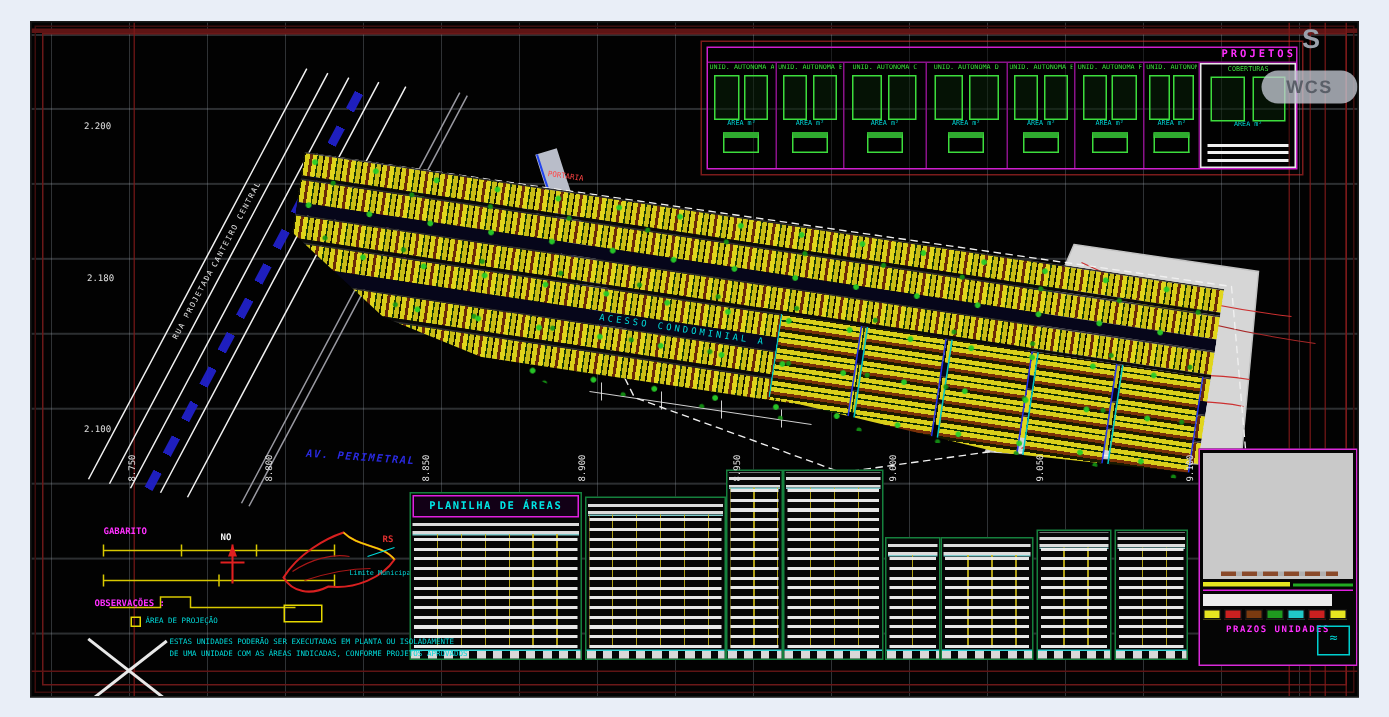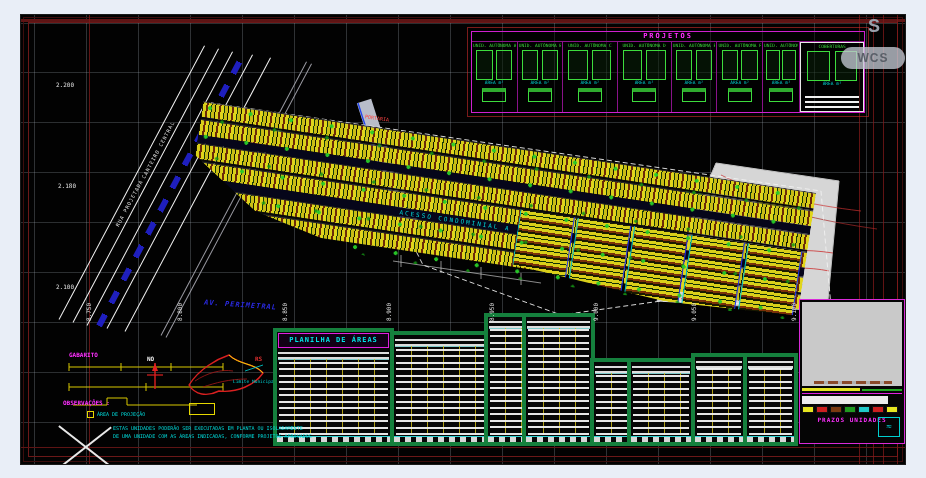--- a/index.html
+++ b/index.html
@@ -49,34 +49,34 @@
   .roadstrip{background:#06061a;position:relative;}
   .roadstrip .rl{position:absolute;left:34%;top:1px;color:#00d9d9;font-size:6px;letter-spacing:2px;white-space:nowrap;}
   .colzone{position:absolute;left:330px;top:60px;width:288px;height:70px;display:flex;
            clip-path:polygon(0 0,100% 0,100% 92%,55% 100%,0 80%);}
   .colzone .col{flex:1 1 auto;margin-right:3px;border-left:1px solid #00c8c8;border-right:1px solid #2233ee;
     background:repeating-linear-gradient(0deg,#d9cf1a 0 3px,#1a1a00 3px 5px,#7a3008 5px 7px,#d9cf1a 7px 10px,#113005 10px 11px);}
   
   .projetos{position:absolute;left:450px;top:16px;width:392px;height:80px;border:1px solid #cf1fcf;
             background:rgba(0,0,0,.4);outline:1px solid rgba(205,45,45,.6);outline-offset:3px;
             display:flex;flex-direction:column;}
-  .pj-title{height:9px;text-align:center;color:#ff30ff;font-size:7px;font-weight:bold;letter-spacing:2px;line-height:9px;}
+  .pj-title{height:9px;text-align:right;color:#ff30ff;font-size:7px;font-weight:bold;letter-spacing:2px;line-height:9px;}
   .pj-row{flex:1;display:flex;border-top:1px solid #8a128a;}
   .pp{position:relative;border-right:1px solid #8a128a;overflow:hidden;padding:1px;}
   .pp.white{border:1px solid #e8e8e8;}
   .pp .lb{color:#3ddc3d;font-size:4.5px;line-height:5px;white-space:nowrap;overflow:hidden;text-align:center;}
   .pp .shapes{display:flex;justify-content:space-evenly;margin-top:2px;height:30px;}
   .pp .bx{width:34%;border:1px solid #3ddc3d;background:rgba(20,70,20,.25);}
   .pp .cap{color:#00cfcf;font-size:4.5px;line-height:5px;text-align:center;overflow:hidden;white-space:nowrap;}
   .pp .roofline{margin:3px auto 0;width:22px;height:9px;border:1px solid #3ddc3d;border-top-width:4px;
                 border-top-color:#2faa2f;}
   .pp .wnote{position:absolute;bottom:3px;left:4px;right:4px;height:14px;
     background:repeating-linear-gradient(0deg,#f0f0f0 0 2px,transparent 2px 5px);}
   
-  .tbl{position:absolute;border:4px solid #15803d;background:#060606;}
+  .tbl{position:absolute;border:1px solid #15803d;background:#060606;}
   .t1h{height:13px;border:1px solid #e020e0;margin:1px;color:#00e5e5;font-size:7px;font-weight:bold;
        letter-spacing:1px;text-align:center;line-height:13px;background:#120016;overflow:hidden;white-space:nowrap;}
   .tbl .hd{height:10px;border-bottom:1px solid #7ecaca;margin:1px 1px 0 1px;
     background-image:repeating-linear-gradient(0deg,#dcdcdc 0 2px,transparent 2px 5px);}
   .tbl .bd{position:absolute;left:2px;right:2px;bottom:7px;
     background-image:
       repeating-linear-gradient(0deg, rgba(242,242,242,.95) 0 2px, transparent 2px 6.5px),
       repeating-linear-gradient(90deg, transparent 0 15px, rgba(205,185,25,.85) 15px 16px);}
   .tbl .ft{position:absolute;left:0;right:0;bottom:0;height:5px;border-top:1px solid #2fd4d4;
     background:repeating-linear-gradient(90deg,#d8d8d8 0 6px,transparent 6px 11px);}

